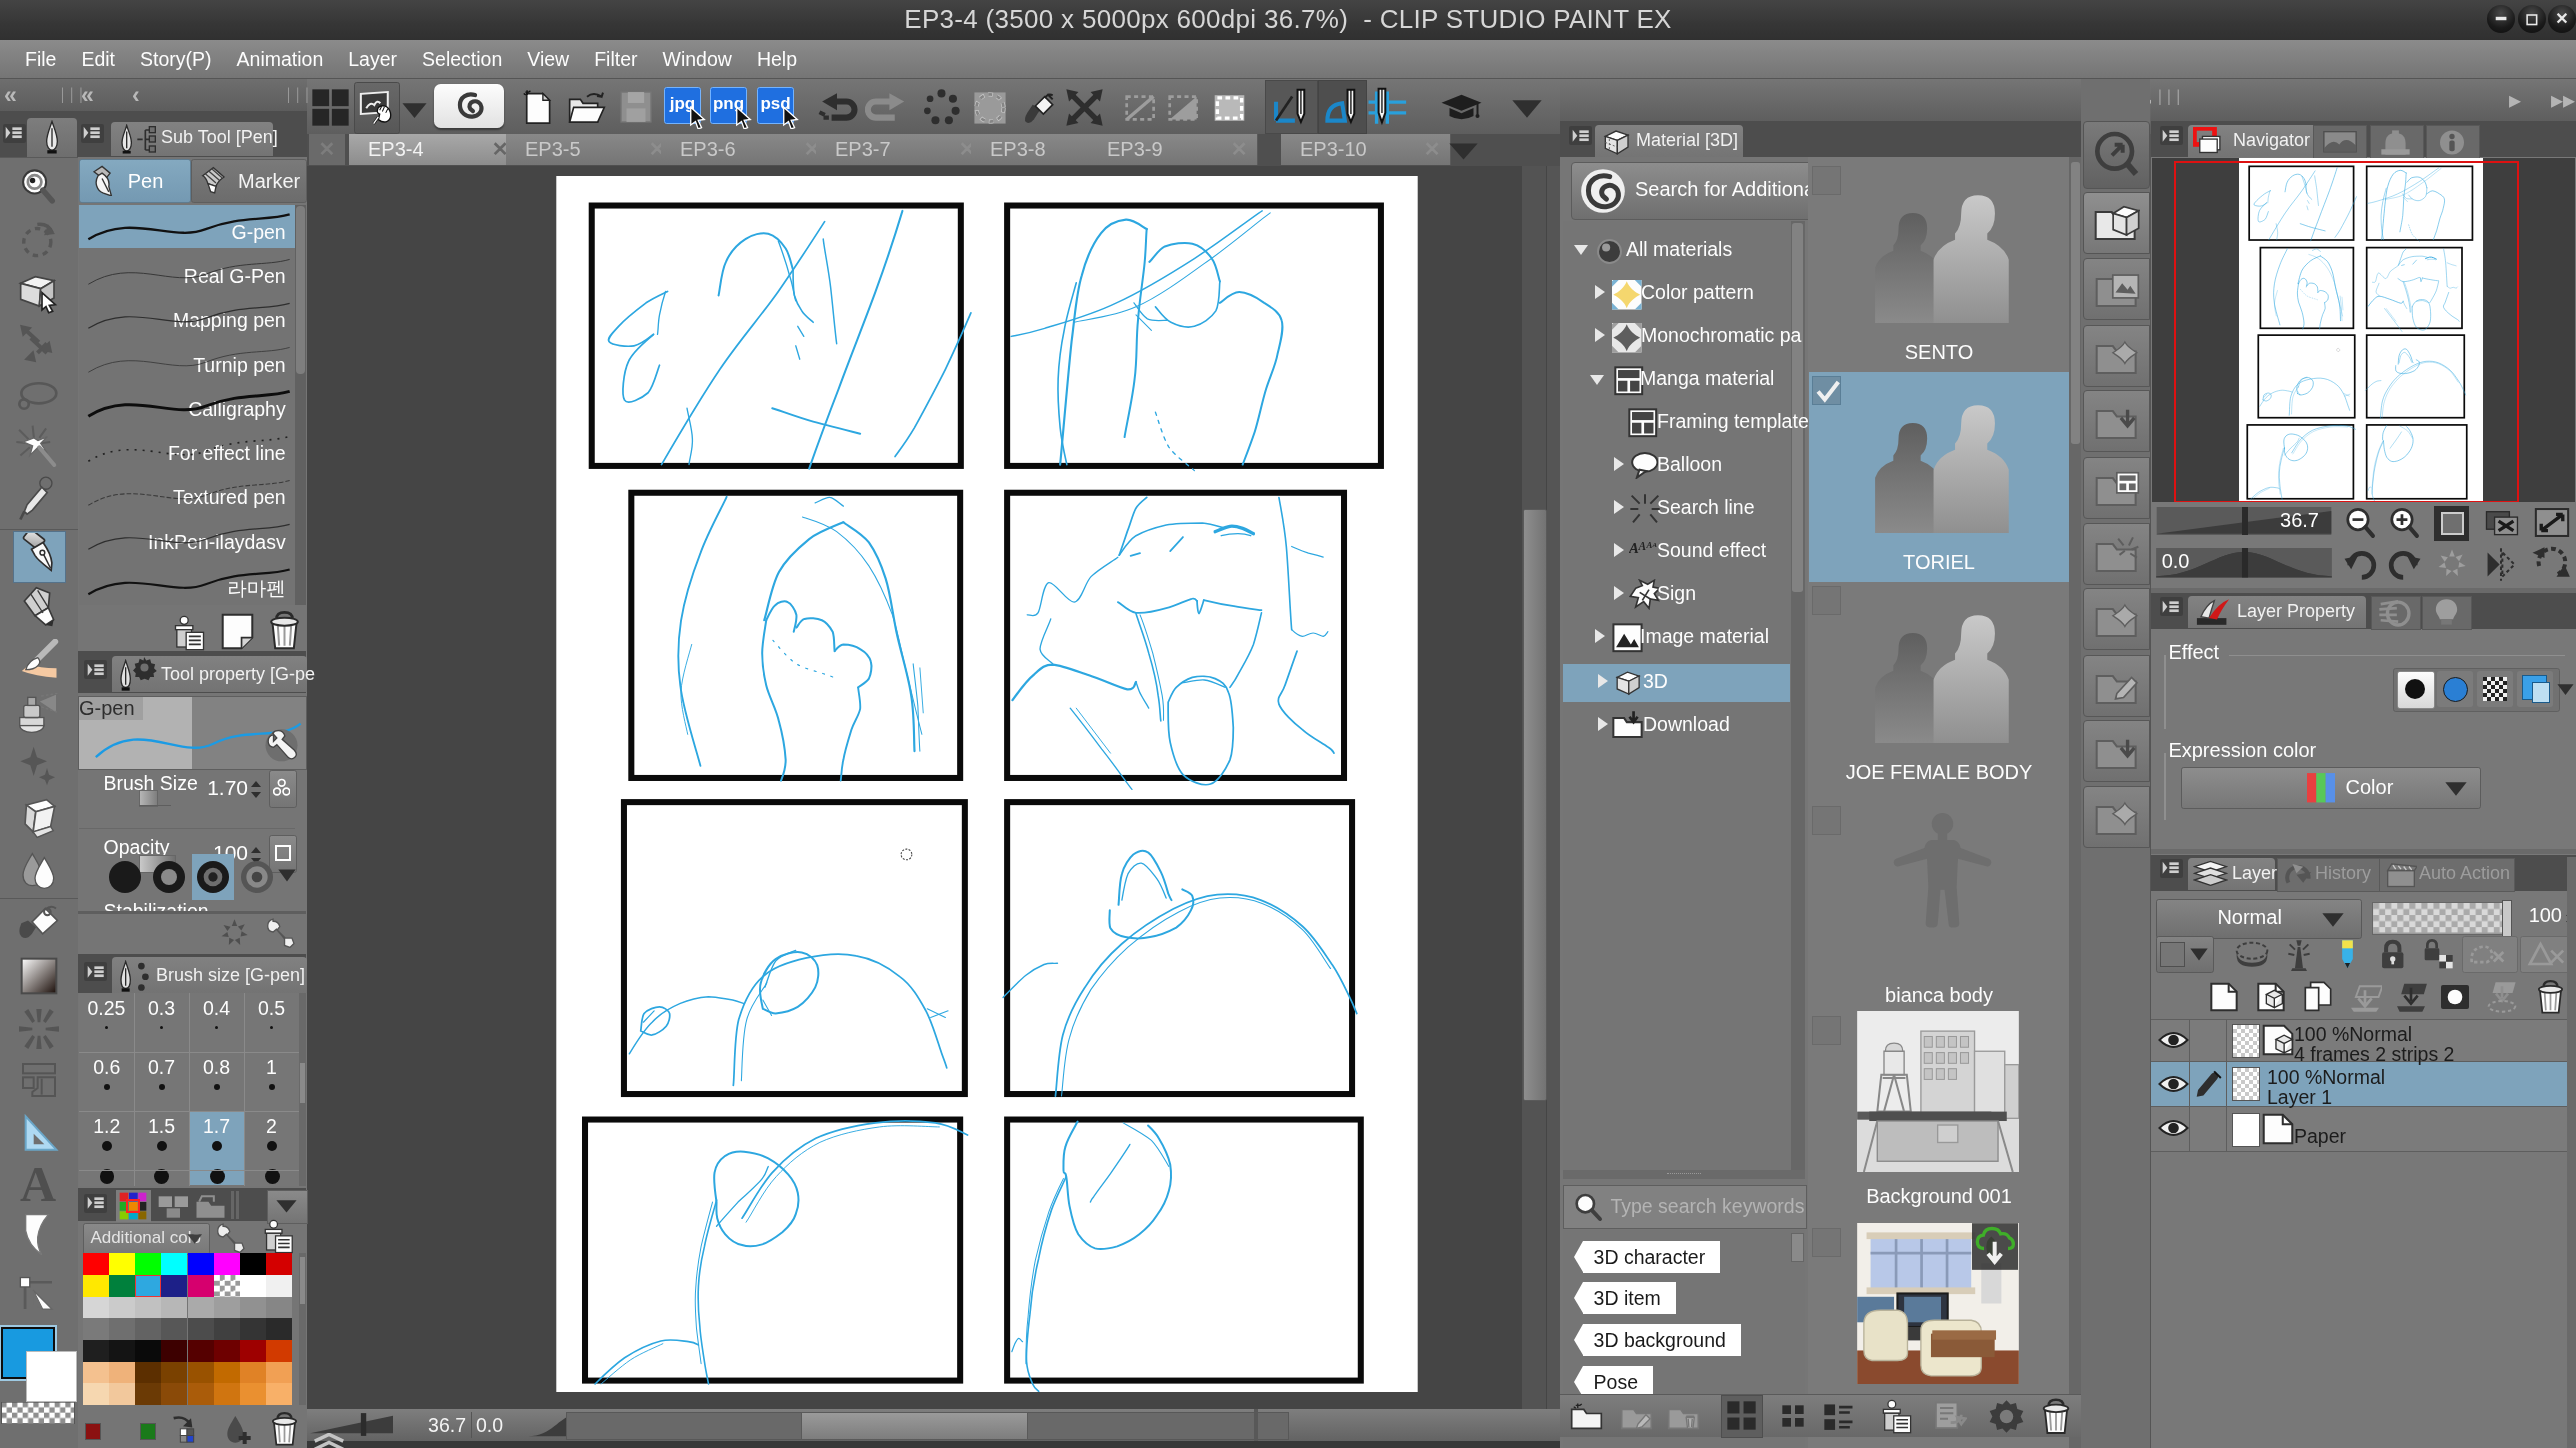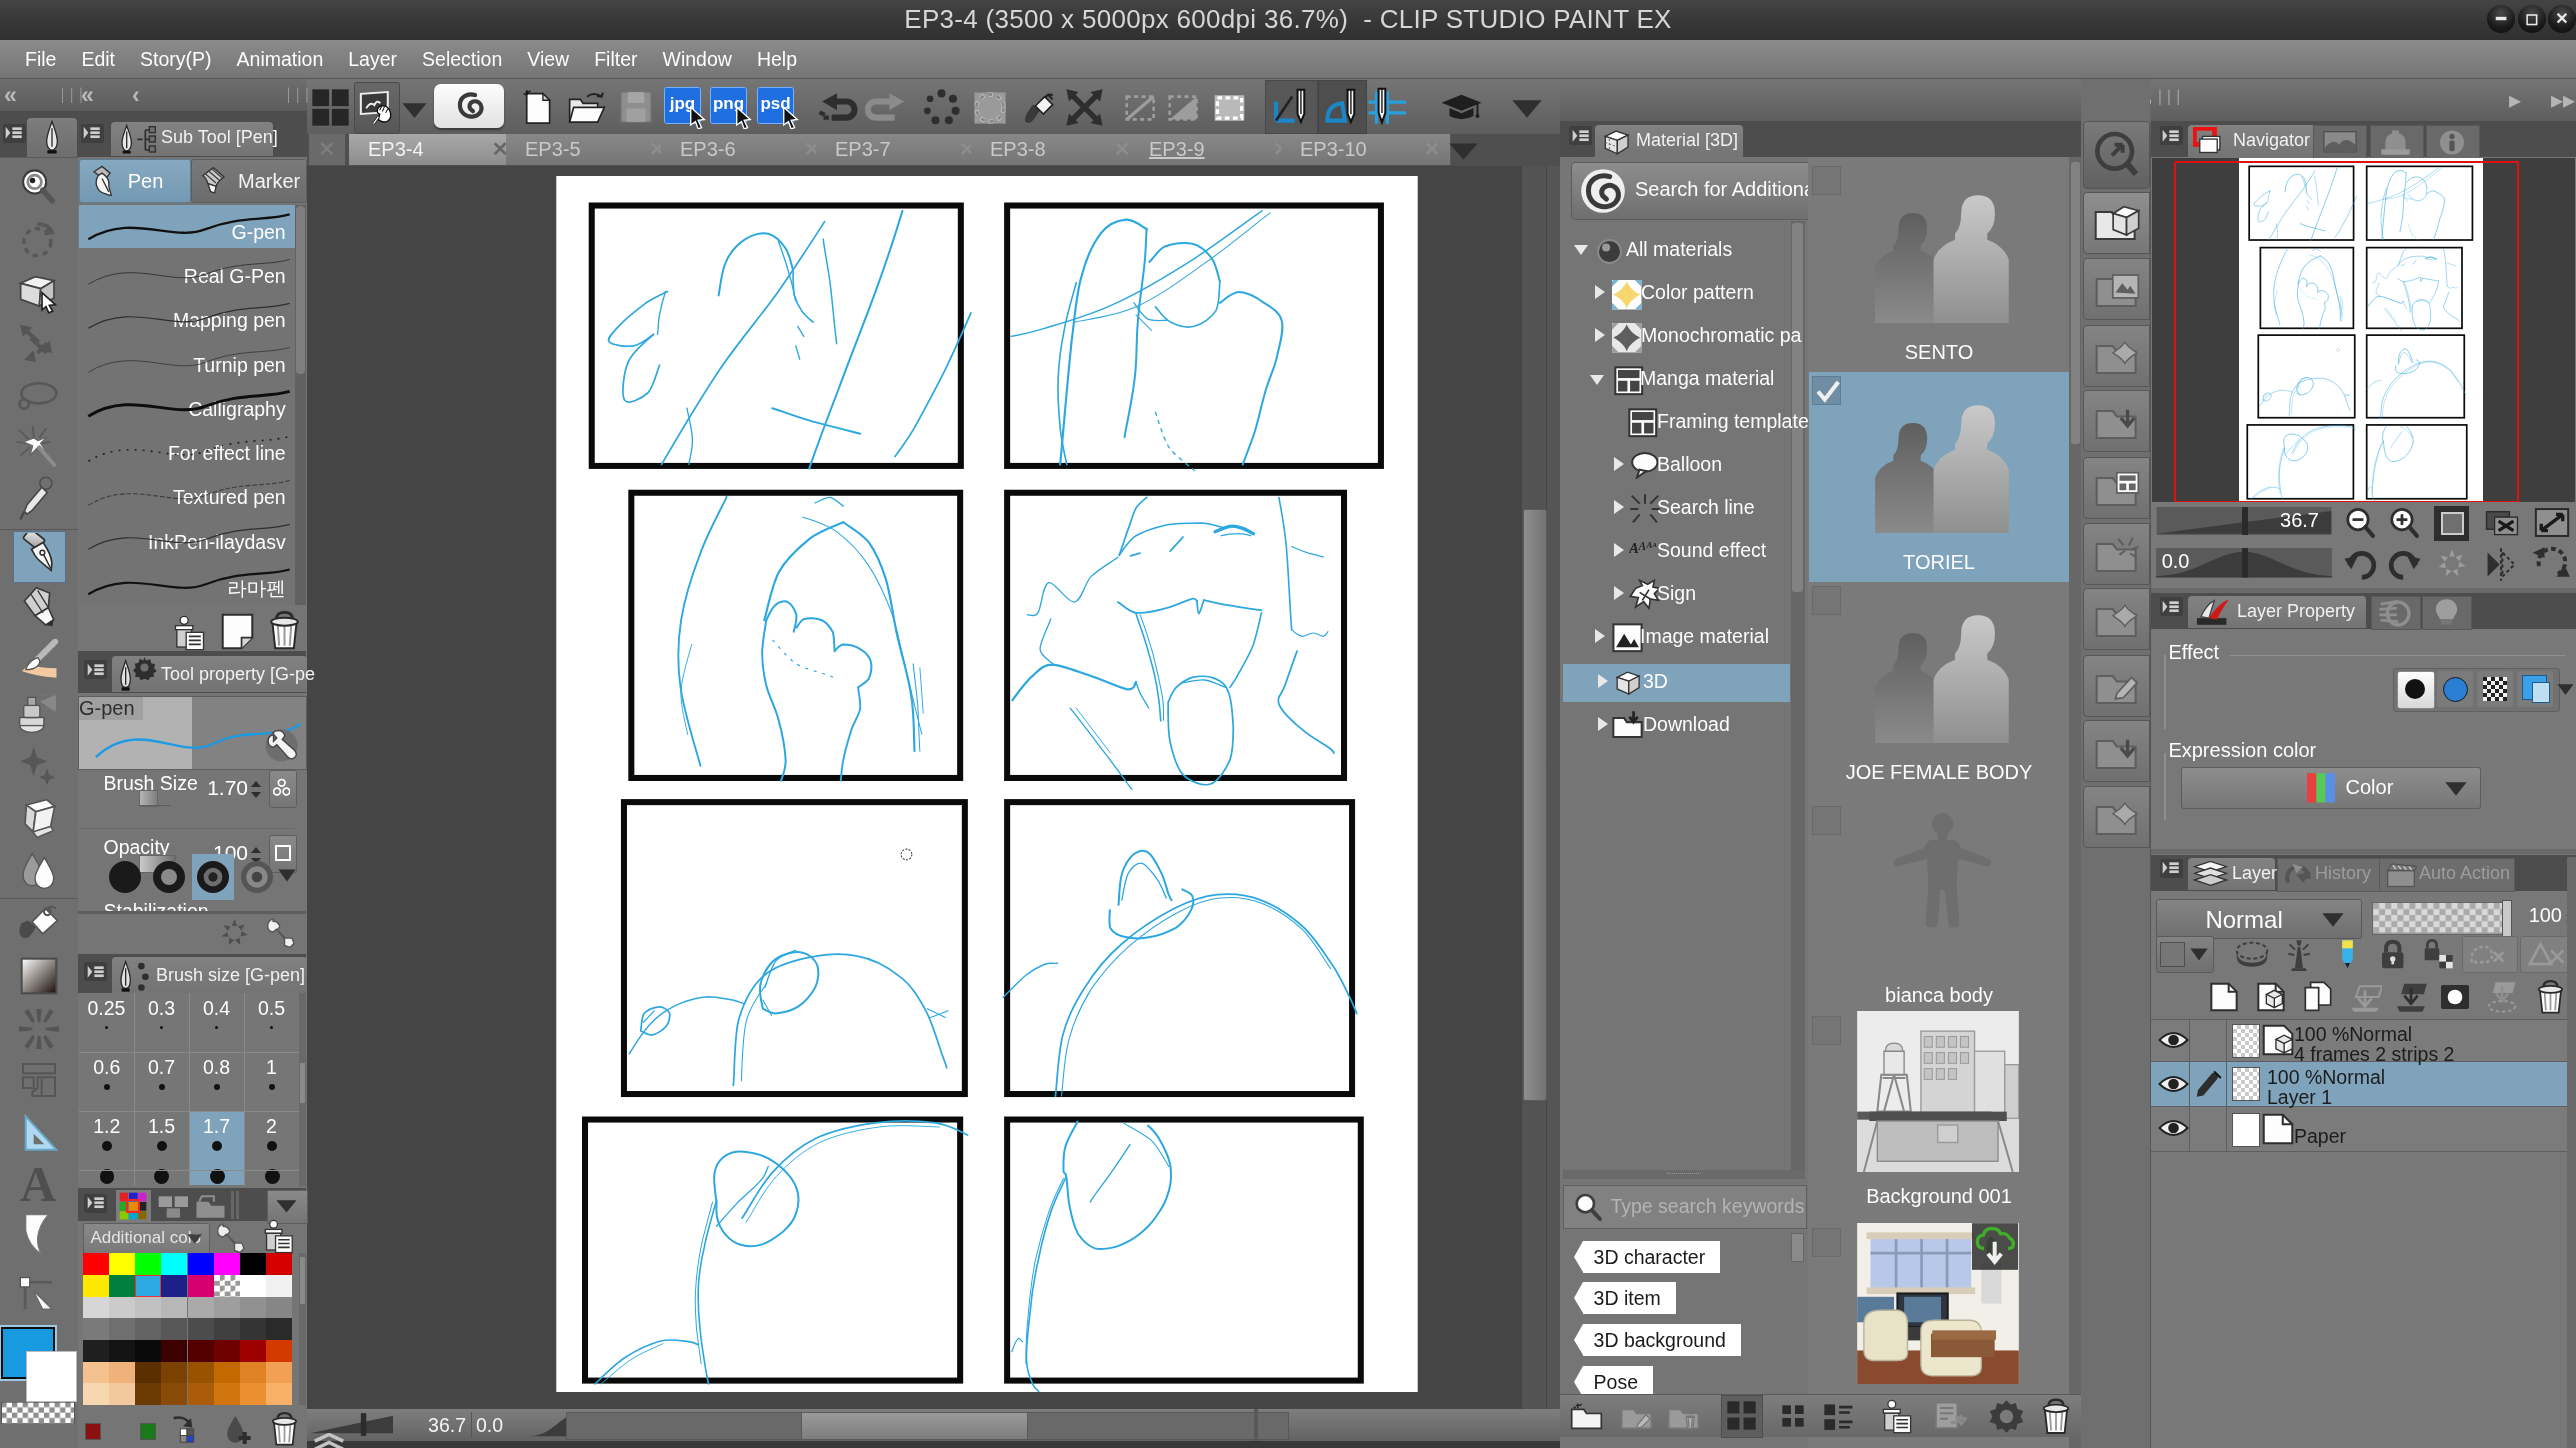--- a/index.html
+++ b/index.html
@@ -345,21 +345,21 @@
     </svg>
 </div>
 
 <div class="abs tabrow">
   <div class="abs" style="left:2px;top:0;width:36px;height:31px;background:#6a6a6a;color:#7d7d7d;text-align:center;line-height:31px;font-size:20px;font-weight:bold;">✕</div>
   <div class="tab active" style="left:42px;width:150px;">EP3-4<span class="x">✕</span></div>
   <div class="tab" style="left:199px;width:150px;">EP3-5<span class="x">✕</span></div>
   <div class="tab" style="left:354px;width:150px;">EP3-6<span class="x">✕</span></div>
   <div class="tab" style="left:509px;width:150px;">EP3-7<span class="x">✕</span></div>
   <div class="tab" style="left:664px;width:150px;">EP3-8<span class="x">✕</span></div>
-  <div class="tab" style="left:823px;width:150px;text-decoration:underline;">EP3-9<span class="x">✕</span></div>
+  <div class="tab" style="left:781px;width:150px;">EP3-9<span class="x">✕</span></div>
   <div class="tab" style="left:974px;width:150px;">EP3-10<span class="x">✕</span></div>
   <svg class="abs" style="left:1141px;top:8px" width="31" height="19" viewBox="0 0 46 28">
       <path d="M2,2 L44,2 L23,26 Z" fill="#2f2f2f"></path>
     </svg>
 </div>
 <div class="abs canvas"></div>
 <div class="abs canvas-statusbar">
   <svg class="abs" style="left:2.7px;top:4px" width="83" height="23" viewBox="0 0 124 34">
     <path d="M0,30 L124,4 L124,30 Z" fill="#3c3c3c"></path>
     <rect x="76" y="0" width="8" height="34" fill="#2c2c2c"></rect>
@@ -1567,21 +1567,21 @@
   <div class="abs" style="left:164px;top:784px;font-size:18px;color:#9d9d9d;">History</div>
   <div class="abs" style="left:228px;top:779px;width:134px;height:32px;background:#6d6d6d;border:0.7px solid #5a5a5a;"></div>
   <svg class="abs" style="left:234px;top:782px" width="32" height="27" viewBox="0 0 48 40">
       <rect x="4" y="14" width="40" height="24" fill="#8f8f8f" stroke="#555" stroke-width="2"></rect>
       <path d="M4,14 L10,4 L48,8 L44,14 Z" fill="#777" stroke="#555" stroke-width="2"></path>
       <path d="M12,6 L16,12 M20,7 L24,12 M28,8 L32,13 M36,8 L40,13" stroke="#ccc" stroke-width="2"></path>
     </svg>
   <div class="abs" style="left:268px;top:784px;font-size:18px;color:#9d9d9d;">Auto Action</div>
 
   <div class="abs" style="left:5.4px;top:820px;width:204px;height:38px;background:linear-gradient(#848484,#6f6f6f);border:0.7px solid #595959;border-radius:2.7px;">
-    <div class="abs" style="left:48px;top:6px;font-size:24px;color:#fdfdfd;">Normal</div>
+    <div class="abs" style="left:60px;top:6px;font-size:20px;color:#fdfdfd;">Normal</div>
     <svg class="abs" style="left:164px;top:12px" width="24" height="16" viewBox="0 0 36 24">
         <path d="M2,2 L34,2 L18,22 Z" fill="#2f2f2f"></path>
       </svg>
   </div>
   <div class="abs" style="left:221px;top:823px;width:138px;height:31px;background:#9a9a9a;border:0.7px solid #666;">
     <svg width="137" height="29.5" viewBox="0 0 204 44">
         <pattern id="chk3" width="18" height="18" patternUnits="userSpaceOnUse">
           <rect width="18" height="18" fill="#d9d9d9"></rect>
           <rect width="9" height="9" fill="#aaa"></rect>
           <rect x="9" y="9" width="9" height="9" fill="#aaa"></rect>

